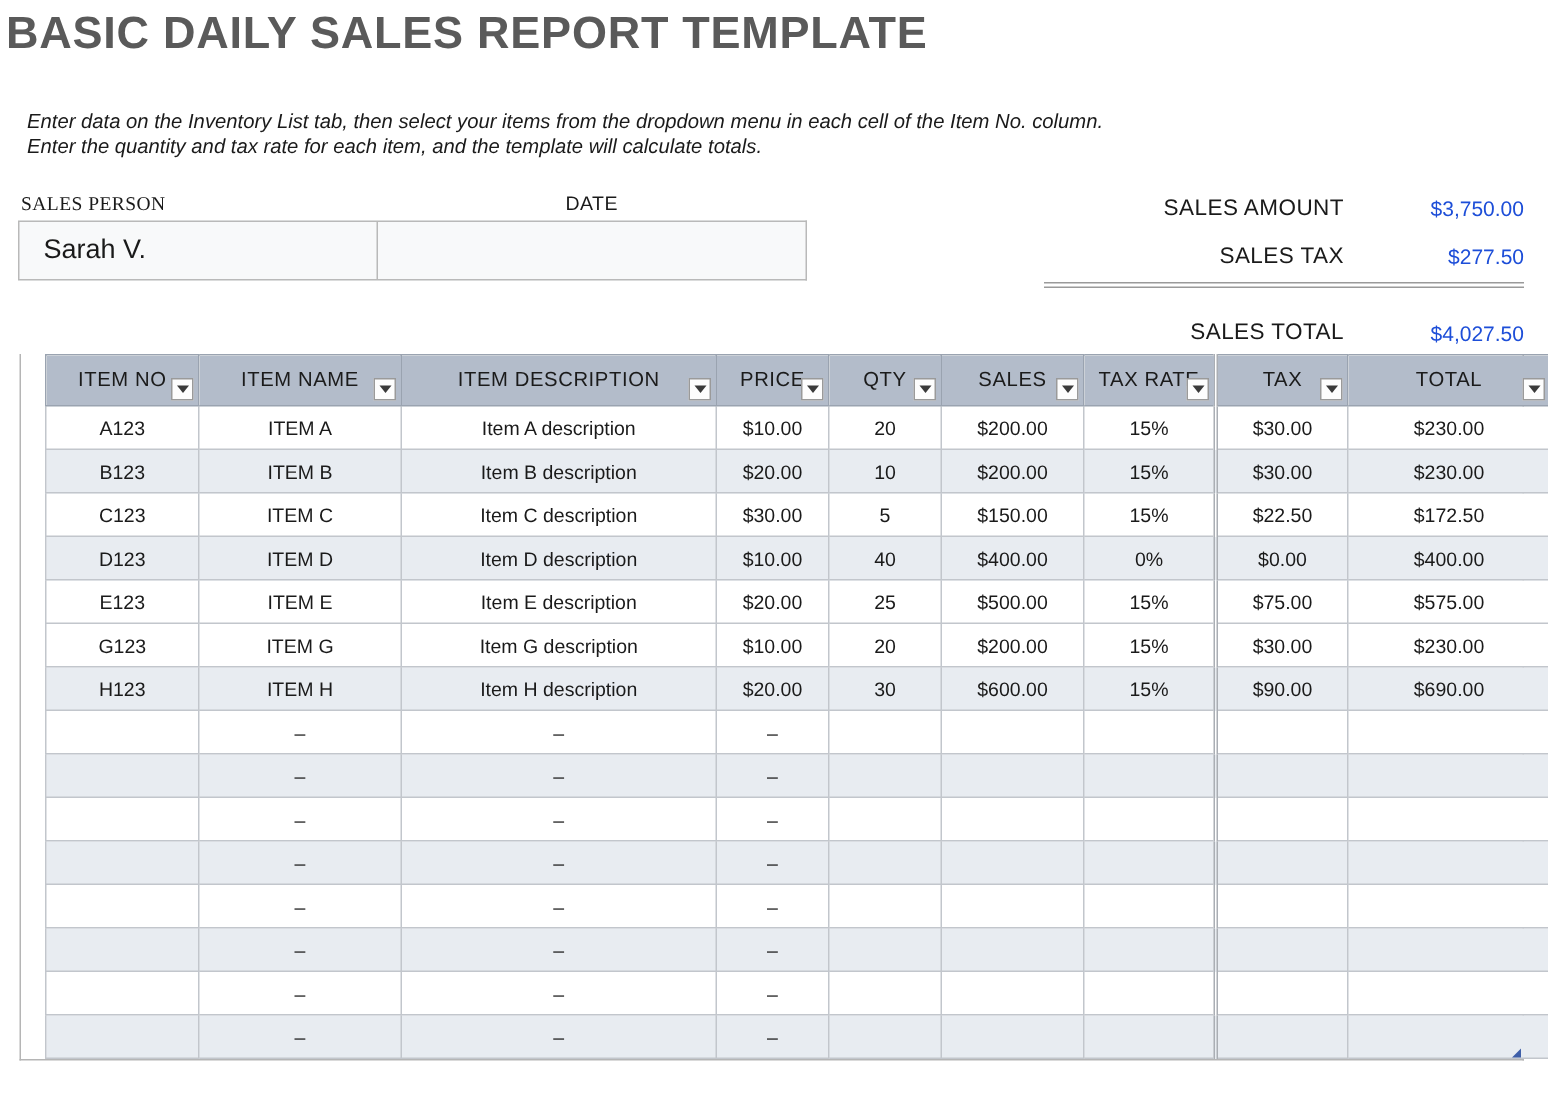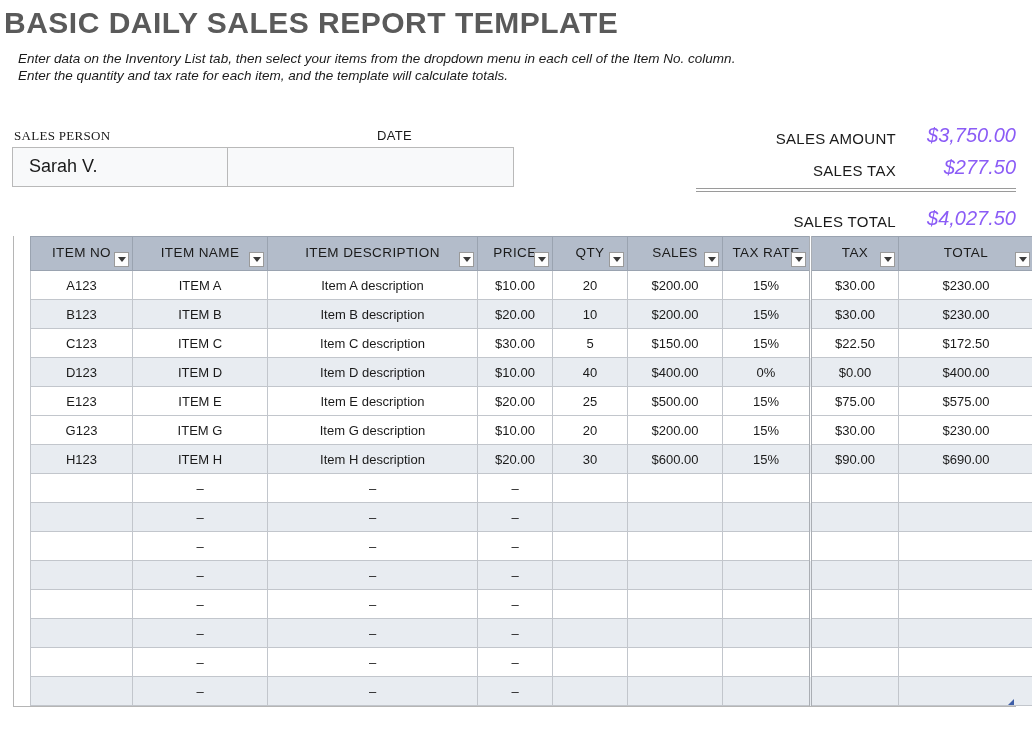--- a/index.html
+++ b/index.html
@@ -13,21 +13,21 @@
 
   
   .title {
     position: absolute; left: 4px; top: 6px;
     font-size: 30px; font-weight: bold; letter-spacing: .5px;
     color: #5a5a5a; white-space: nowrap;
   }
 
   
   .instructions {
-    position: absolute; left: 18px; top: 50px;
+    position: absolute; left: 18px; top: 72px;
     font-size: 13.5px; font-style: italic; color: #1a1a1a;
     line-height: 17px;
   }
   .instructions div { white-space: nowrap; }
 
   
   .meta-labels { position: absolute; left: 12px; top: 128px; width: 530px; height: 18px; }
   .meta-label {
     position: absolute; font-size: 13px; color: #1a1a1a; letter-spacing: .3px;
   }
@@ -36,37 +36,37 @@
 
   .meta-boxes { position: absolute; left: 12px; top: 147px; }
   .meta-box {
     display: inline-block; vertical-align: top;
     height: 40px; background: #f8f9fa;
     border: 1px solid #b9b9b9;
     font-size: 18px; color: #1a1a1a;
     padding: 8px 0 0 16px;
     white-space: nowrap;
   }
-  .meta-box.person { width: 216px; }
+  .meta-box.person { width: 240px; }
   .meta-box.date { width: 286px; border-left: none; }
 
   
   .summary { position: absolute; right: 16px; top: 115px; width: 320px; }
   .summary-row {
     display: flex; align-items: flex-end; justify-content: flex-end;
     height: 32px;
   }
   .summary-label {
     font-size: 15px; color: #1a1a1a; letter-spacing: .3px;
     text-align: right; white-space: nowrap;
     padding-right: 8px;
   }
   .summary-value {
-    font-size: 20px; color: #8b5cf6; text-align: right;
-    width: 112px; white-space: nowrap; font-style: italic;
+    font-size: 14px; color: #1d4ed8; text-align: right;
+    width: 112px; white-space: nowrap;
   }
   .summary-rule {
     height: 4px; margin: 9px 0 6px 0;
     border-top: 1px solid #9a9a9a;
     border-bottom: 1px solid #9a9a9a;
   }
 
   
   .table-wrap { position: absolute; left: 13px; top: 236px; width: 1003px; }
   table.grid { border-collapse: collapse; width: 1003px; table-layout: fixed; margin-left: 16px; }

